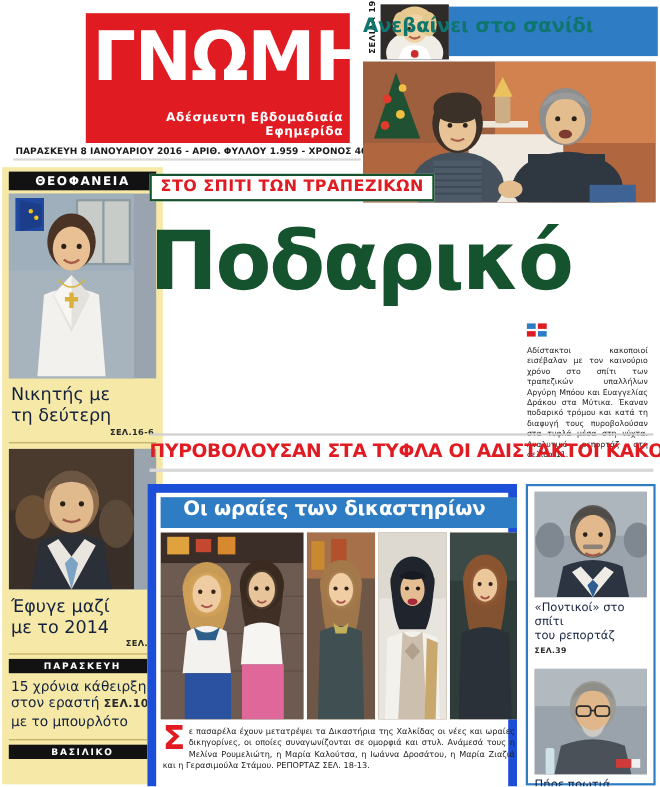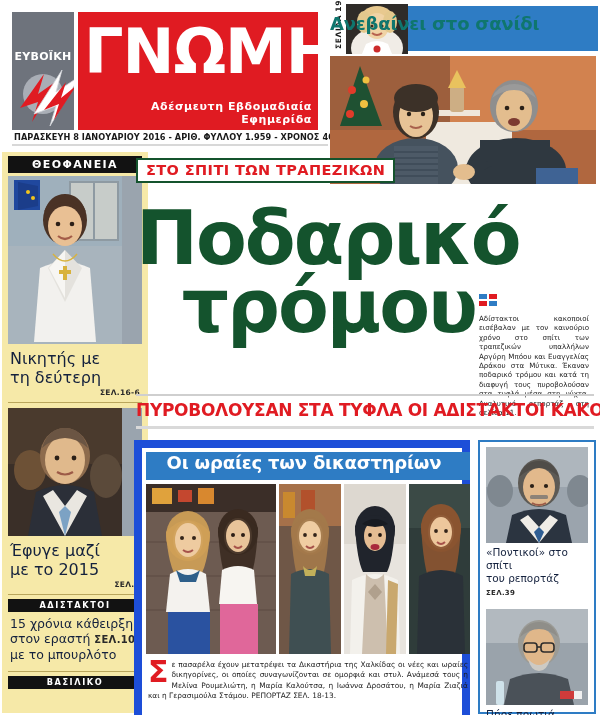--- a/index.html
+++ b/index.html
@@ -399,29 +399,20 @@
     letter-spacing: 0.3px;
     color: #2a2a2a;
   }
 </style>
 </head>
 <body>
 
 <div class="page">
 
   <div class="masthead">
-    <div class="logo-badge">
-      <div class="logo-circle"></div>
-      <svg class="logo-bolt" viewBox="0 0 76 66">
-        <polygon points="6,44 30,10 24,30 44,16 18,58 24,38" fill="#e01b22"></polygon>
-        <polygon points="20,50 48,6 42,28 66,12 36,62 42,42" fill="#ffffff" stroke="#d3d6da" stroke-width="0.8"></polygon>
-        <polygon points="30,46 52,18 47,34 62,22 40,56 45,40" fill="#e01b22"></polygon>
-      </svg>
-      <div class="logo-badge-text">ΕΥΒΟΪΚΗ</div>
-    </div>
     <div class="masthead-red"></div>
     <div class="masthead-title">ΓΝΩΜΗ</div>
     <div class="masthead-sub">Αδέσμευτη Εβδομαδιαία Εφημερίδα</div>
     <div class="masthead-dateline">ΠΑΡΑΣΚΕΥΗ 8 ΙΑΝΟΥΑΡΙΟΥ 2016 - ΑΡΙΘ. ΦΥΛΛΟΥ 1.959 - ΧΡΟΝΟΣ 40ος - ΕΥΡΩ 1,30</div>
     <div class="masthead-rule"></div>
   </div>
 
   <div class="top-banner">
     <div class="tb-side">
       <div class="tb-side-text">ΣΕΛΙΔΑ 19</div>
@@ -549,29 +540,29 @@
           <circle cx="66" cy="50" r="2.4" fill="#2b2018"></circle>
           <path d="M49 64 q8 5 16 0" stroke="#9c5a47" stroke-width="2.2" fill="none"></path>
 
           <path d="M20 128 l8 -44 q29 -14 58 0 l8 44 z" fill="#2b2f38"></path>
           <path d="M45 82 l12 16 l12 -16 l10 6 l-22 40 l-22 -40z" fill="#e9e6e0"></path>
           <path d="M57 98 l-6 6 l6 24 l6 -24z" fill="#7ca2c4"></path>
         </svg>
       </div>
       <div class="sb-head">
         <span>Έφυγε μαζί</span><br>
-        <span>με το 2015</span>
+        <span>με το 2014</span>
       </div>
       <div class="sb-page-right">ΣΕΛ.6</div>
     </div>
 
     <div class="sb-sep"></div>
 
     <div>
-      <div class="sb-kicker small">ΑΔΙΣΤΑΚΤΟΙ</div>
+      <div class="sb-kicker small">ΠΑΡΑΣΚΕΥΗ</div>
       <div class="sb-head-sm">
         <span>15 χρόνια κάθειρξη</span><br>
         <span>στον εραστή</span>
         <span class="sb-page">ΣΕΛ.10</span><br>
         <span>με το μπουρλότο</span>
       </div>
     </div>
 
     <div class="sb-sep" style="margin-top:9px"></div>
 
@@ -579,21 +570,20 @@
       <div class="sb-kicker small">ΒΑΣΙΛΙΚΟ</div>
 
     </div>
 
   </div>
 
   <div class="kicker-box">ΣΤΟ ΣΠΙΤΙ ΤΩΝ ΤΡΑΠΕΖΙΚΩΝ</div>
 
   <div class="headline">
     <span>Ποδαρικό</span>
-    <span class="l2">τρόμου</span>
   </div>
 
   <div class="lede">
     <div class="lede-marks">
       <i style="left:0;top:0;background:#2e7cc4"></i>
       <i style="left:10px;top:0;background:#e01b22"></i>
       <i style="left:0;top:7px;background:#e01b22"></i>
       <i style="left:10px;top:7px;background:#2e7cc4"></i>
     </div>
     <div class="lede-text">Αδίστακτοι κακοποιοί εισέβαλαν με τον καινούριο χρόνο στο σπίτι των τραπεζικών υπαλλήλων Αργύρη Μπόου και Ευαγγελίας Δράκου στα Μύτικα. Έκαναν ποδαρικό τρόμου και κατά τη διαφυγή τους πυροβολούσαν στα τυφλά μέσα στη νύχτα. Αναλυτικό ρεπορτάζ στη σελίδα 11.</div>

